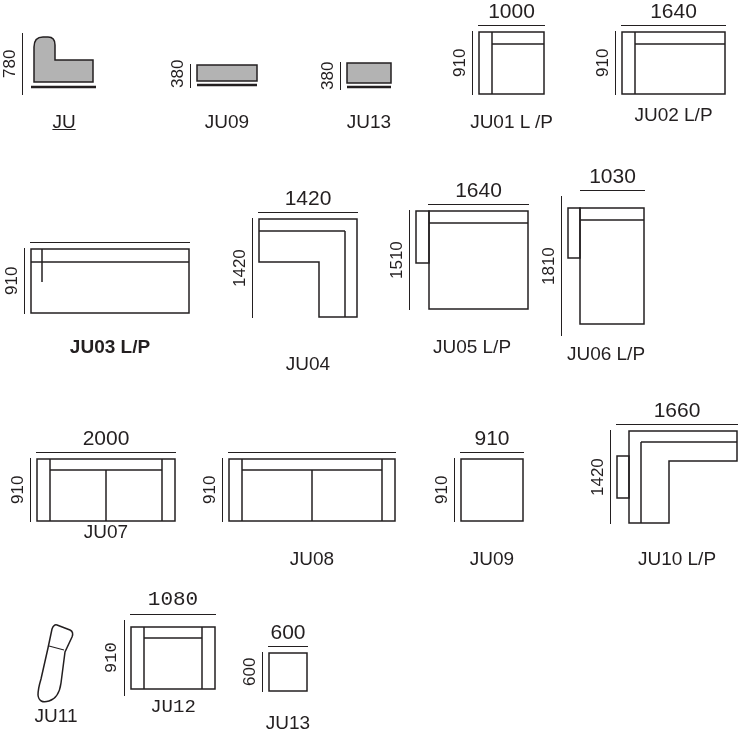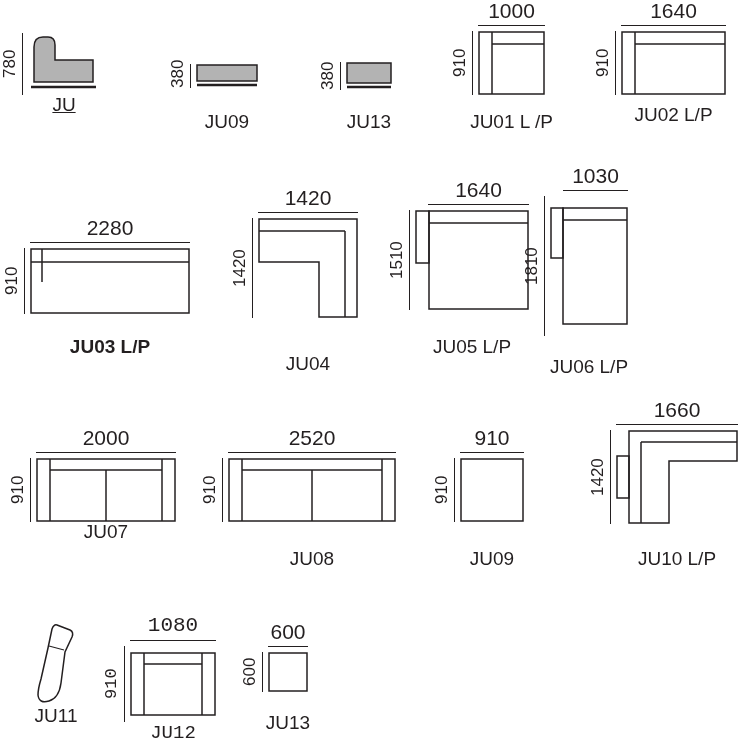--- a/index.html
+++ b/index.html
@@ -45,21 +45,21 @@
 
 <div class="canvas">
 
   <div class="module" style="left:28px; top:33px; width:72px; height:62px;">
     <div class="dim-left">780</div>
     <div class="dim-left-line"></div>
     <svg class="drawing" viewBox="0 0 72 62">
       <path class="fillgray" d="M6,14 Q6,4 15,4 L20,4 Q27,4 27,12 L27,27 L65,27 L65,49 L6,49 Z"></path>
       <line class="thick" x1="3" y1="54" x2="68" y2="54"></line>
     </svg>
-    <div class="module-name" style="text-decoration:underline;">JU</div>
+    <div class="module-name" style="margin-top:17px;text-decoration:underline;">JU</div>
   </div>
 
   <div class="module" style="left:196px; top:64px; width:62px; height:24px;">
     <div class="dim-left">380</div>
     <div class="dim-left-line"></div>
     <svg class="drawing" viewBox="0 0 62 24">
       <rect class="fillgray" x="1" y="1" width="60" height="16"></rect>
       <line class="thick" x1="1" y1="21" x2="61" y2="21"></line>
     </svg>
     <div class="module-name" style="margin-top:24px;">JU09</div>
@@ -95,21 +95,20 @@
     <div class="dim-left-line"></div>
     <svg class="drawing" viewBox="0 0 105 64">
       <rect x="1" y="1" width="103" height="62"></rect>
       <line x1="14" y1="1" x2="14" y2="63"></line>
       <line x1="14" y1="13" x2="104" y2="13"></line>
     </svg>
     <div class="module-name" style="margin-top:10px;">JU02 L/P</div>
   </div>
 
   <div class="module" style="left:30px; top:248px; width:160px; height:66px;">
-    <div class="dim-top">2280</div>
     <div class="dim-top-line"></div>
     <div class="dim-left">910</div>
     <div class="dim-left-line"></div>
     <svg class="drawing" viewBox="0 0 160 66">
       <rect x="1" y="1" width="158" height="64"></rect>
       <line x1="1" y1="14" x2="159" y2="14"></line>
       <line x1="12" y1="1" x2="12" y2="34"></line>
     </svg>
     <div class="module-name" style="margin-top:23px;font-weight:bold;">JU03 L/P</div>
   </div>
@@ -133,50 +132,49 @@
     <div class="dim-left">1510</div>
     <div class="dim-left-line"></div>
     <svg class="drawing" viewBox="0 0 114 100">
       <rect x="14" y="1" width="99" height="98"></rect>
       <line x1="14" y1="13" x2="113" y2="13"></line>
       <rect x="1" y="1" width="13" height="52"></rect>
     </svg>
     <div class="module-name" style="margin-top:27px;">JU05 L/P</div>
   </div>
 
-  <div class="module" style="left:550px; top:196px; width:78px; height:140px;">
+  <div class="module" style="left:567px; top:196px; width:78px; height:140px;">
     <div class="dim-top" style="left:13px;">1030</div>
     <div class="dim-top-line" style="left:13px;"></div>
     <div class="dim-left">1810</div>
     <div class="dim-left-line"></div>
     <svg class="drawing" viewBox="0 0 78 118">
       <rect x="13" y="1" width="64" height="116"></rect>
       <line x1="13" y1="13" x2="77" y2="13"></line>
       <rect x="1" y="1" width="12" height="50"></rect>
     </svg>
-    <div class="module-name" style="margin-top:21px;">JU06 L/P</div>
+    <div class="module-name" style="margin-top:8px;">JU06 L/P</div>
   </div>
 
   <div class="module" style="left:36px; top:458px; width:140px; height:64px;padding-left:16px;">
     <div class="dim-top">2000</div>
     <div class="dim-top-line"></div>
     <div class="dim-left">910</div>
     <div class="dim-left-line"></div>
     <svg class="drawing" viewBox="0 0 140 64">
       <rect x="1" y="1" width="138" height="62"></rect>
       <line x1="14" y1="1" x2="14" y2="63"></line>
       <line x1="126" y1="1" x2="126" y2="63"></line>
       <line x1="14" y1="12" x2="126" y2="12"></line>
       <line x1="70" y1="12" x2="70" y2="63"></line>
     </svg>
     <div class="module-name" style="">JU07</div>
   </div>
 
   <div class="module" style="left:228px; top:458px; width:168px; height:64px;">
-    <div class="dim-top">2520</div>
     <div class="dim-top-line"></div>
     <div class="dim-left">910</div>
     <div class="dim-left-line"></div>
     <svg class="drawing" viewBox="0 0 168 64">
       <rect x="1" y="1" width="166" height="62"></rect>
       <line x1="14" y1="1" x2="14" y2="63"></line>
       <line x1="154" y1="1" x2="154" y2="63"></line>
       <line x1="14" y1="12" x2="154" y2="12"></line>
       <line x1="84" y1="12" x2="84" y2="63"></line>
     </svg>
@@ -209,21 +207,21 @@
   </div>
 
   <div class="module" style="left:32px; top:622px; width:48px; height:84px;">
     <svg class="drawing" viewBox="0 0 48 84">
       <path d="M25,3 L38,8 Q42,10 40,15 L33,30 L29,61 Q27,76 17,79 Q7,82 6,73 Q6,67 9,57 L16,26 L20,7 Q22,2 25,3 Z"></path>
       <line class="thin" x1="17" y1="24" x2="32" y2="28"></line>
     </svg>
     <div class="module-name" style="margin-top:0;">JU11</div>
   </div>
 
-  <div class="module" style="left:130px; top:646px; width:86px; height:76px;font-family:Liberation Mono, monospace;">
+  <div class="module" style="left:130px; top:620px; width:86px; height:76px;font-family:Liberation Mono, monospace;">
     <div class="dim-top">1080</div>
     <div class="dim-top-line"></div>
     <div class="dim-left">910</div>
     <div class="dim-left-line"></div>
     <svg class="drawing" viewBox="0 0 86 64">
       <rect x="1" y="1" width="84" height="62"></rect>
       <line x1="14" y1="1" x2="14" y2="63"></line>
       <line x1="72" y1="1" x2="72" y2="63"></line>
       <line x1="14" y1="12" x2="72" y2="12"></line>
     </svg>

